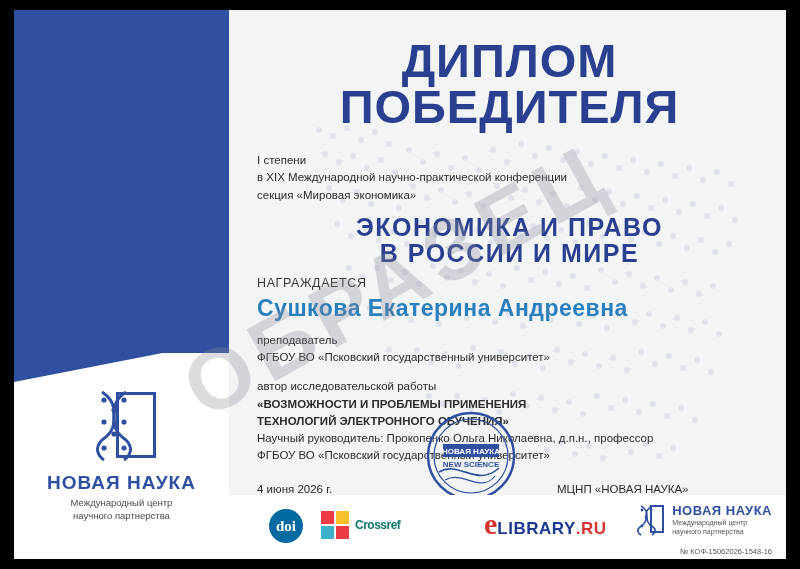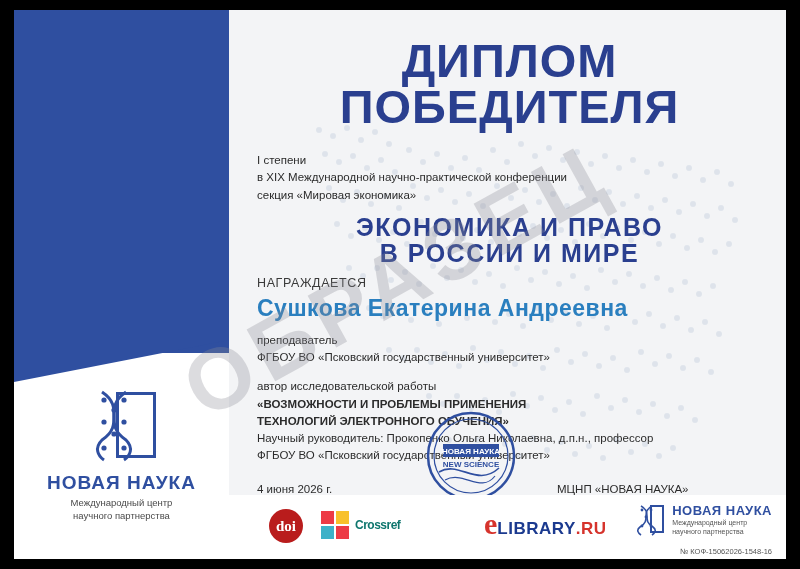--- a/index.html
+++ b/index.html
@@ -208,21 +208,21 @@
     position: absolute;
     left: 40px;
     top: 14px;
     display: flex;
     align-items: center;
   }
   .doi-circle {
     width: 34px;
     height: 34px;
     border-radius: 50%;
-    background: #b91c1c;
+    background: #0369a1;
     color: #fff;
     font-size: 15px;
     font-weight: bold;
     display: flex;
     align-items: center;
     justify-content: center;
     font-family: "Liberation Serif", serif;
   }
   .crossref {
     position: absolute;

